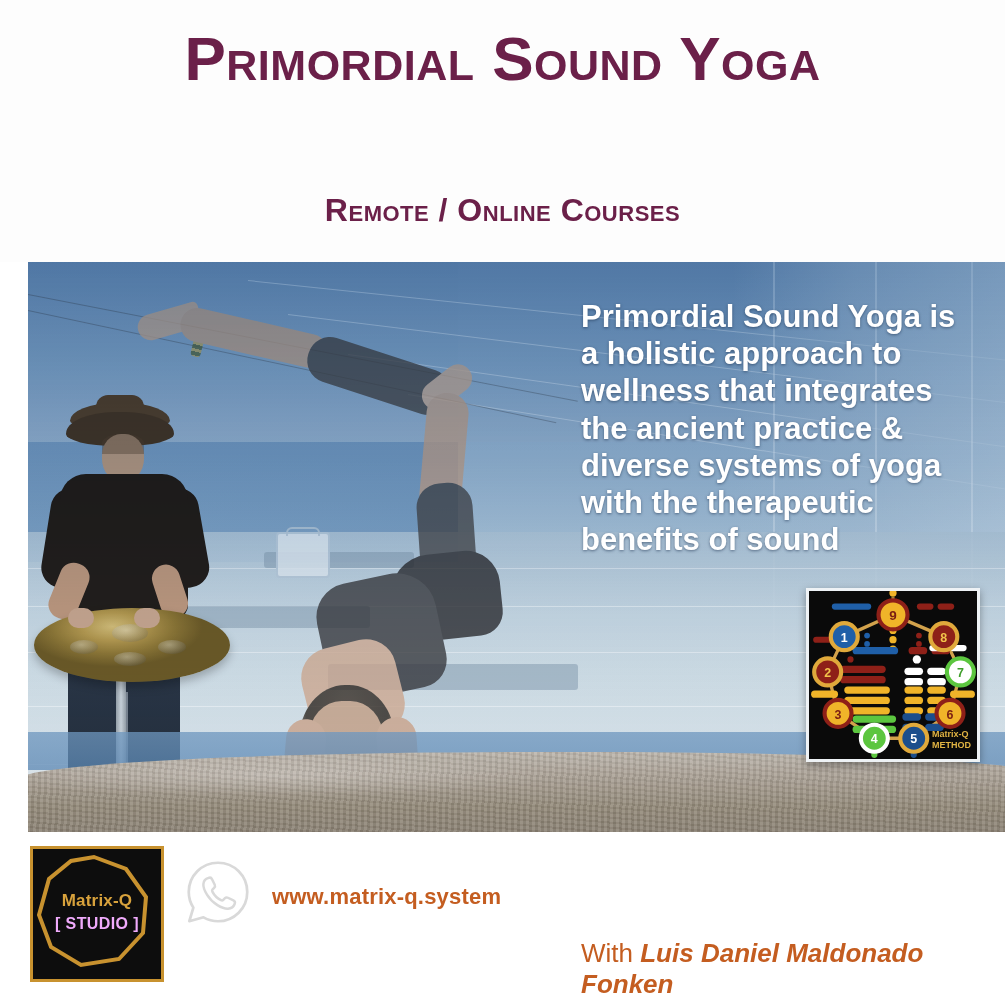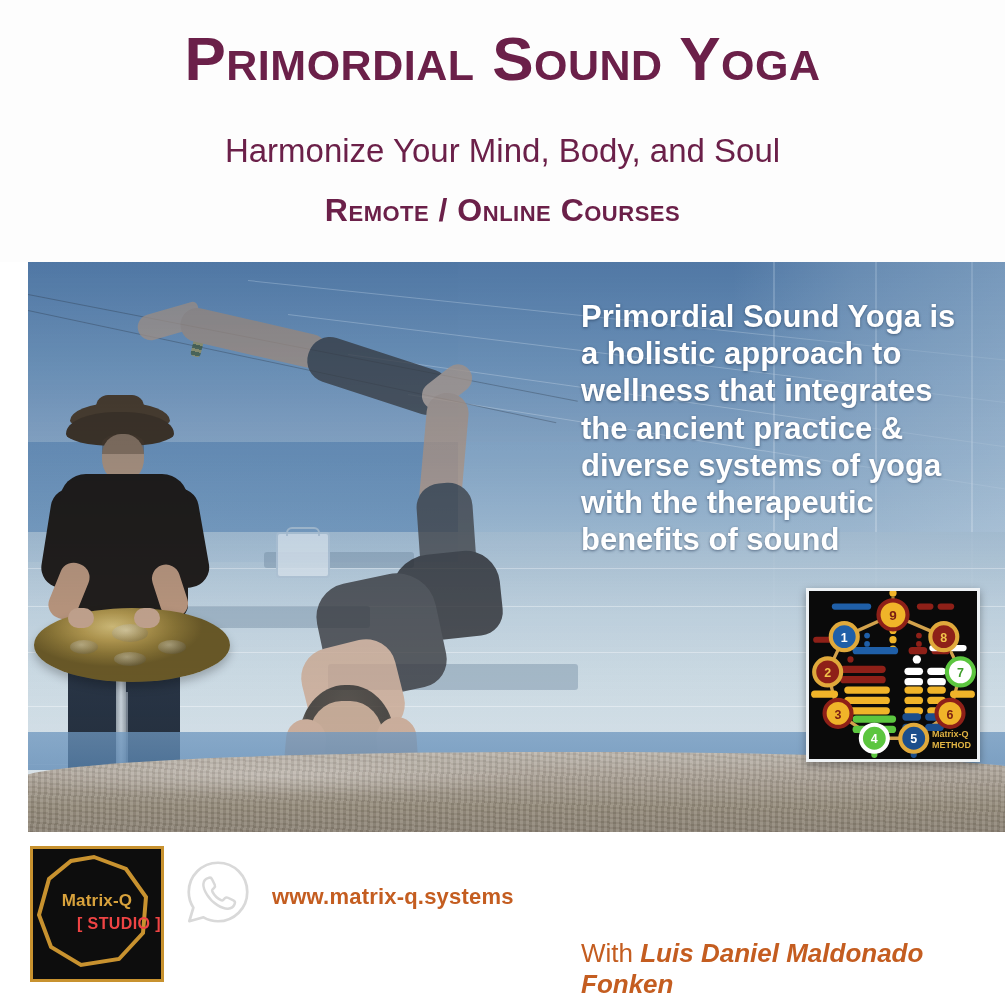--- a/index.html
+++ b/index.html
@@ -363,22 +363,22 @@
   }
   .logo-box {
     position:absolute; left:30px; top:14px; width:128px; height:130px;
     background:#0d0d0d; border:3px solid #c8922f;
   }
   .logo-text1 {
     position:absolute; left:0; top:42px; width:100%; text-align:center;
     color:#d8a23c; font-size:17px; font-weight:bold; letter-spacing:0.2px;
   }
   .logo-text2 {
-    position:absolute; left:0; top:66px; width:100%; text-align:right;
-    color:#ef4444; font-size:16px; font-weight:bold; letter-spacing:0.4px;
+    position:absolute; left:0; top:66px; width:100%; text-align:center;
+    color:#f0abfc; font-size:16px; font-weight:bold; letter-spacing:0.4px;
   }
   .wa-icon { position:absolute; left:182px; top:24px; width:72px; height:72px; }
   .website {
     position:absolute; left:272px; top:884px; width:260px;
     color:#C45D20; font-size:22px; font-weight:bold; letter-spacing:0.2px;
     text-align:left;
   }
   .phone {
     position:absolute; left:178px; top:925px;
     color:#C45D20; font-size:45px; font-weight:bold; letter-spacing:-0.5px;
@@ -393,21 +393,20 @@
   }
   .with-line b { font-style: italic; font-weight:bold; }
 </style>
 </head>
 <body>
 
 <div id="poster">
 
   <div class="header">
     <div class="title">Primordial Sound Yoga</div>
-    <div class="subtitle">Harmonize Your Mind, Body, and Soul</div>
     <div class="courses">Remote / Online Courses</div>
   </div>
 
   <div class="hero">
 
     <div class="studio"></div>
     <div class="skyband"></div>
     <div class="ceiling">
       <div class="ceiling-line" style="left:220px; top:18px; width:820px; transform:rotate(6deg);"></div>
       <div class="ceiling-line" style="left:260px; top:52px; width:780px; transform:rotate(7deg);"></div>
@@ -635,18 +634,18 @@
       <div class="logo-text1">Matrix-Q</div>
       <div class="logo-text2">[ STUDIO ]</div>
     </div>
 
     <svg class="wa-icon" viewBox="0 0 64 64">
       <path d="M32 6 C17.6 6 6 17.6 6 32 c0 5.1 1.5 9.9 4.1 13.9 L6.5 58 l12.6 -3.5 C23 56.7 27.4 58 32 58 c14.4 0 26 -11.6 26 -26 S46.4 6 32 6 z" fill="none" stroke="#d9d9d9" stroke-width="2.4" stroke-linejoin="round"></path>
       <path d="M23.5 19.5 c1.6 -0.6 2.6 -0.2 3.2 1.1 l2.4 5 c0.5 1.1 0.3 1.9 -0.5 2.7 l-1.4 1.4 c-0.6 0.6 -0.6 1.2 -0.2 2 1.6 3.2 4.4 6 7.7 7.6 0.8 0.4 1.4 0.3 2 -0.3 l1.5 -1.5 c0.8 -0.8 1.6 -0.9 2.6 -0.4 l4.9 2.4 c1.3 0.6 1.7 1.7 1.1 3.2 -0.8 2.2 -3.2 4 -5.9 4.2 -2.4 0.2 -5.6 -0.9 -9.4 -3.2 -3.8 -2.3 -7 -5.5 -9.3 -9.3 -2.3 -3.8 -3.4 -7 -3.2 -9.4 0.2 -2.7 2 -5 4.5 -5.5 z" fill="none" stroke="#d9d9d9" stroke-width="2.2" stroke-linejoin="round"></path>
     </svg>
   </div>
 
-  <div class="website">www.matrix-q.systems</div>
+  <div class="website">www.matrix-q.system</div>
   <div class="with-line">
     <span>With </span><b>Luis Daniel Maldonado Fonken</b>
   </div>
 
 </div>
 
 </body></html>

